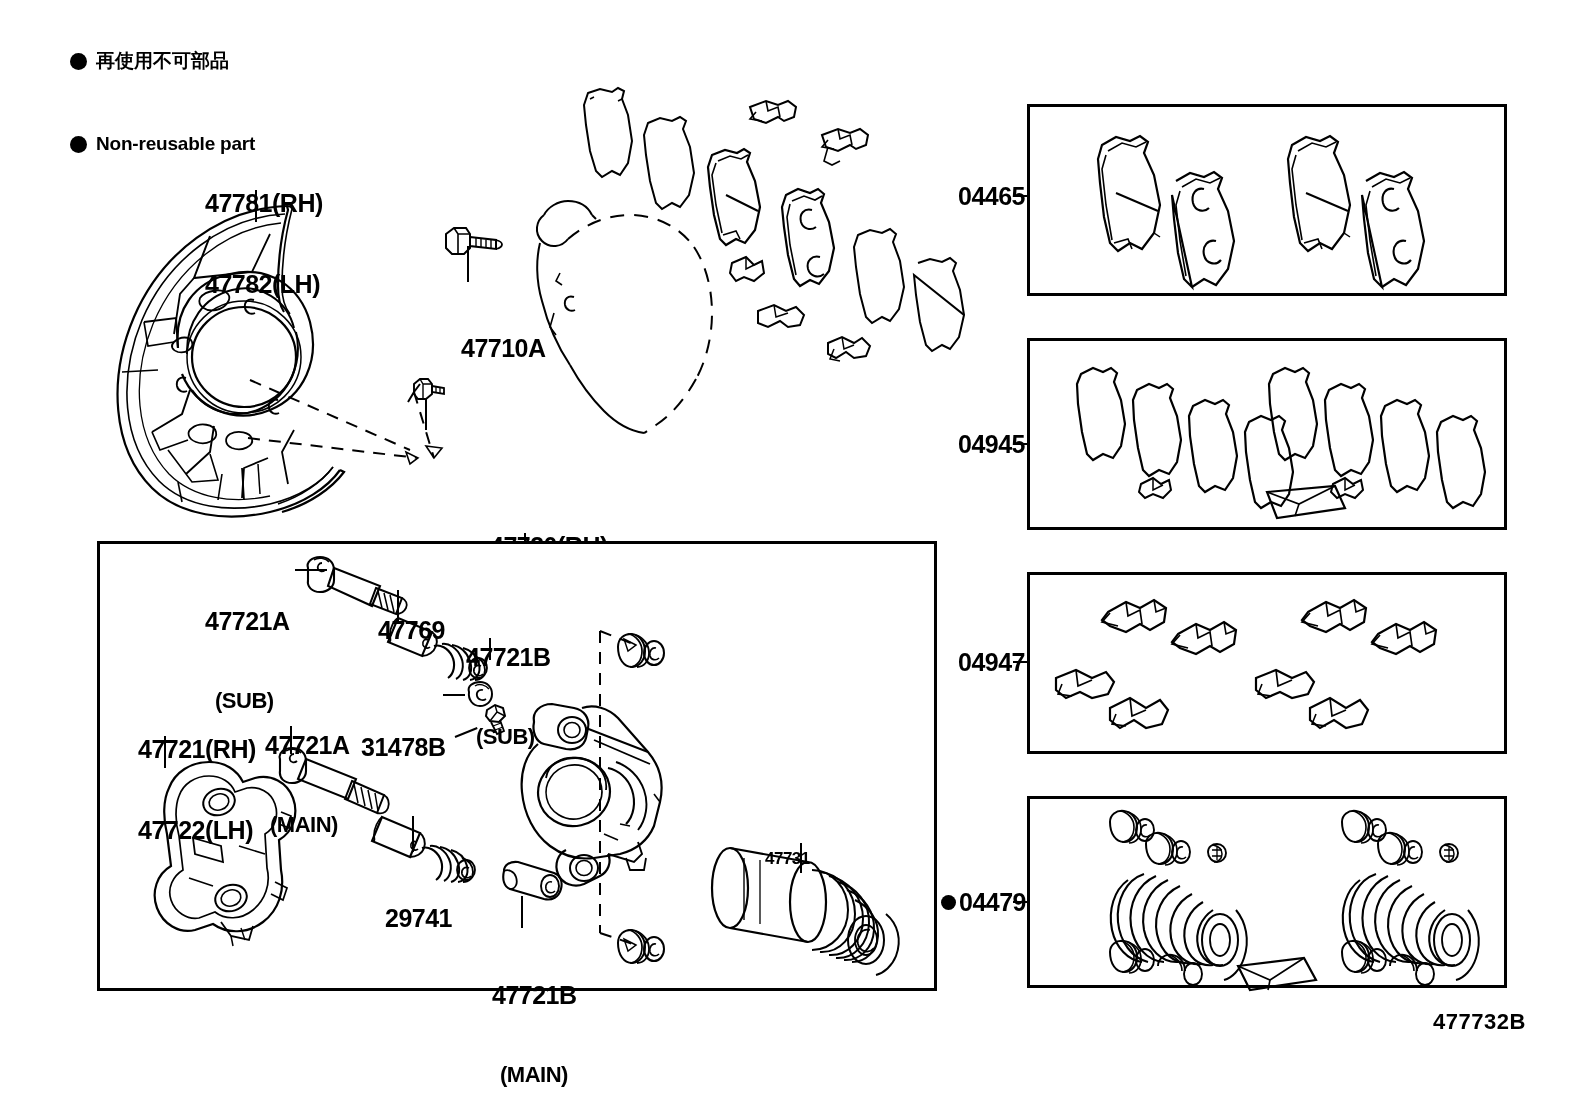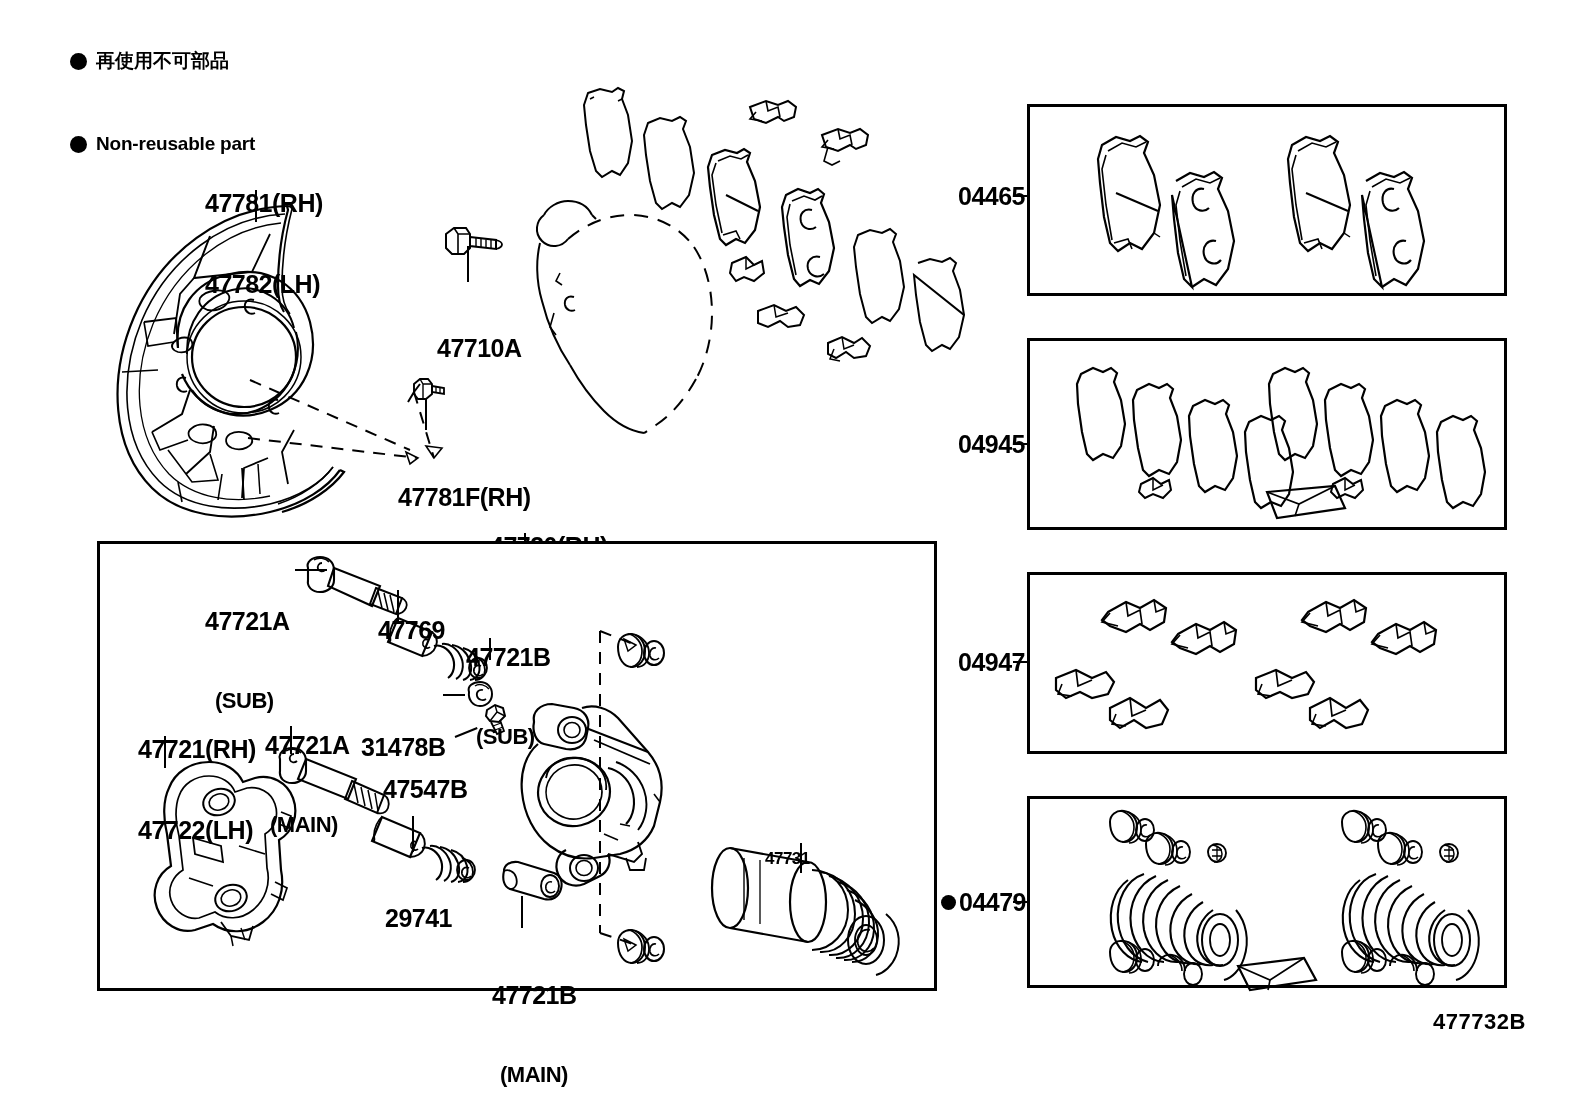--- a/index.html
+++ b/index.html
@@ -169,36 +169,32 @@
 
   <svg class="art" style="left:238px; top:330px;" width="230" height="190" viewBox="0 0 230 190">
     <path d="M12 50 L172 120" stroke-width="2" stroke-dasharray="12 9"></path>
     <path d="M10 108 L180 128" stroke-width="2" stroke-dasharray="12 9"></path>
     <path d="M176 62 L196 128" stroke-width="2" stroke-dasharray="12 9"></path>
     <path d="M176 62 L182 54 M176 62 L170 72" stroke-width="2"></path>
     <polygon points="196,128 188,116 204,118" stroke-width="1.6" fill="#000"></polygon>
     <polygon points="180,128 168,122 172,134" stroke-width="1.6" fill="#000"></polygon>
   </svg>
 
-  <div class="lbl" style="left:437px; top:281px; font-size:25px;">
+  <div class="lbl" style="left:461px; top:281px; font-size:25px;">
     <div>47710A</div>
   </div>
   <div class="leader" style="left:467px; top:246px; width:2px; height:36px;"></div>
   <svg class="art" style="left:440px; top:224px;" width="70" height="40" viewBox="0 0 70 40">
     <path d="M6 10 L14 4 L26 4 L30 10 L30 24 L24 30 L12 30 L6 24 Z" stroke-width="2"></path>
     <path d="M14 4 L18 10 L30 10 M18 10 L18 30" stroke-width="1.6"></path>
     <path d="M30 13 L56 16 L56 25 L30 22 Z" stroke-width="2"></path>
     <path d="M36 14 L36 23 M41 15 L41 23.5 M46 15.5 L46 24 M51 16 L51 24.5" stroke-width="1.4"></path>
     <path d="M56 16 C60 17 62 19 62 20.5 C62 22 60 24 56 25" stroke-width="1.8"></path>
   </svg>
 
-  <div class="lbl" style="left:398px; top:430px; font-size:25px;">
-    <div>47781F(RH)</div>
-    <div>47781G(LH)</div>
-  </div>
   <div class="leader" style="left:425px; top:398px; width:2px; height:32px;"></div>
   <svg class="art" style="left:406px; top:374px;" width="44" height="32" viewBox="0 0 44 32">
     <path d="M8 10 L14 5 L22 5 L26 10 L26 20 L20 25 L12 25 L8 20 Z" stroke-width="1.9"></path>
     <path d="M14 5 L17 10 L26 10 M17 10 L17 25" stroke-width="1.4"></path>
     <path d="M26 12 L38 14 L38 20 L26 18 Z" stroke-width="1.8"></path>
     <path d="M30 12.5 L30 18.5 M34 13 L34 19.2" stroke-width="1.3"></path>
   </svg>
 
   <div class="lbl" style="left:490px; top:479px; font-size:25px;">
     <div>47730(RH)</div>
@@ -383,23 +379,20 @@
   <div class="lbl" style="left:361px; top:680px; font-size:25px;">
     <div>31478B</div>
   </div>
   <div class="leader" style="left:443px; top:694px; width:22px; height:2px;"></div>
   <svg class="art" style="left:463px; top:678px;" width="36" height="34" viewBox="0 0 36 34">
     <path d="M6 14 C4 8 10 4 17 4 C24 4 29 9 29 16 C29 23 24 28 17 28 C10 28 5 22 6 14 Z" stroke-width="2"></path>
     <path d="M12 8 C16 5 23 7 26 11" stroke-width="1.4"></path>
     <path d="M20 12 C16 11 13 14 14 18 C15 22 20 23 23 21" stroke-width="1.8"></path>
   </svg>
 
-  <div class="lbl" style="left:383px; top:722px; font-size:25px;">
-    <div>47547B</div>
-  </div>
   <div class="leader" style="left:455px; top:736px; width:24px; height:2px; transform:rotate(-22deg); transform-origin:left center;"></div>
   <svg class="art" style="left:477px; top:700px;" width="40" height="40" viewBox="0 0 40 40">
     <path d="M10 10 L18 5 L26 8 L28 16 L22 22 L13 21 L9 16 Z" stroke-width="2"></path>
     <path d="M18 5 L20 12 L28 16 M20 12 L13 21" stroke-width="1.4"></path>
     <path d="M14 22 L20 34 L27 31 L23 20" stroke-width="1.8"></path>
     <path d="M16 26 L24 23 M18 30 L26 27" stroke-width="1.3"></path>
   </svg>
 
   <div class="lbl" style="left:385px; top:851px; font-size:25px;">
     <div>29741</div>

